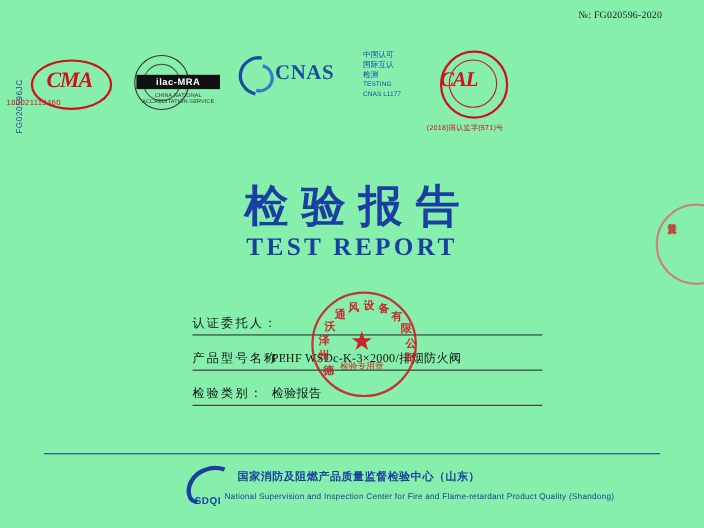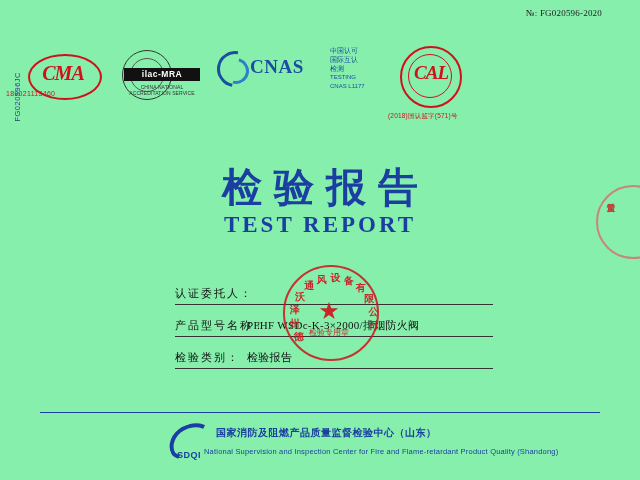--- a/index.html
+++ b/index.html
@@ -215,21 +215,21 @@
     position: absolute;
     left: 8px; top: 8px;
     width: 42px; height: 42px;
     border: 1.5px solid #d0111b;
     border-radius: 50%;
   }
   .cal .letters {
     position: absolute;
     left: 0; top: 16px;
     width: 48px;
-    text-align: right;
+    text-align: left;
     font-size: 19px;
     color: #d0111b;
     font-weight: bold;
     font-style: italic;
     font-family: "Liberation Serif", serif;
     letter-spacing: -1px;
   }
   .cal-num {
     position: absolute;
     left: 388px;

